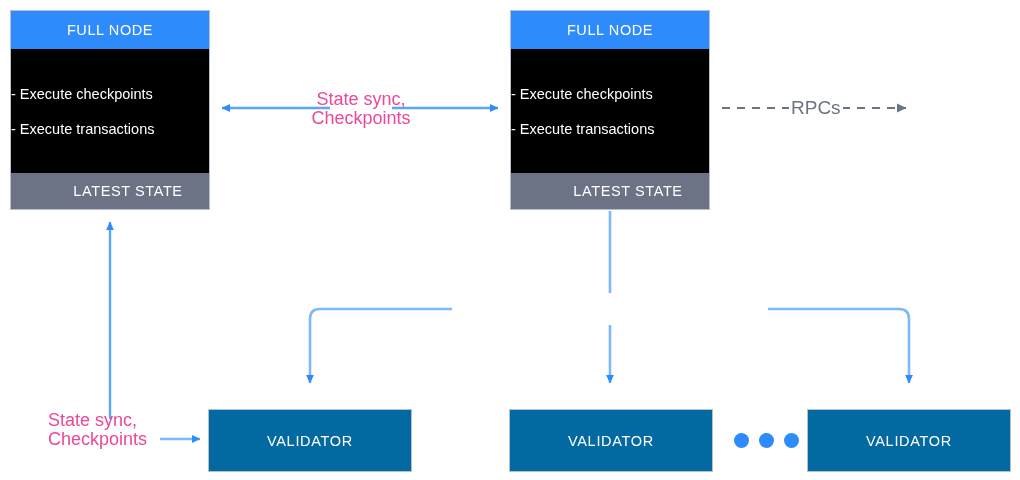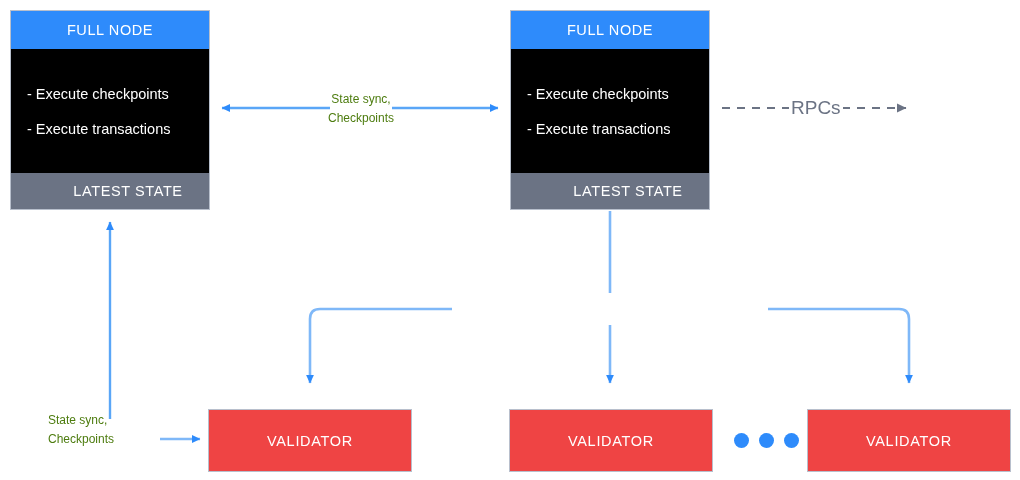--- a/index.html
+++ b/index.html
@@ -40,21 +40,21 @@
     height: 38px;
     flex: 0 0 38px;
   }
   .node-body {
     background: #000000;
     flex: 1 1 auto;
     display: flex;
     flex-direction: column;
     justify-content: center;
     gap: 19px;
-    padding: 0 16px;
+    padding: 0 0;
   }
   .node-line {
     color: #ffffff;
     font-size: 14.5px;
     white-space: nowrap;
   }
   .node-footer {
     background: #6b7384;
     color: #ffffff;
     font-size: 14.5px;
@@ -62,43 +62,43 @@
     text-align: center;
     line-height: 36px;
     height: 36px;
     flex: 0 0 36px;
     padding-left: 36px;
   }
   .validator-box {
     position: absolute;
     box-sizing: border-box;
     border: 1px solid #b8bfcc;
-    background: #ef4444;
+    background: #0369a1;
     color: #ffffff;
     font-size: 14.5px;
     letter-spacing: 0.7px;
     display: flex;
     align-items: center;
     justify-content: center;
   }
   .orchestrate-box {
     position: absolute;
     box-sizing: border-box;
     border: 1px solid #b8bfcc;
     background: #666e7e;
     color: #ffffff;
     font-size: 14.5px;
     display: flex;
     align-items: center;
     justify-content: center;
   }
   .edge-label {
     position: absolute;
-    color: #4d7c0f;
-    font-size: 12px;
+    color: #ec4899;
+    font-size: 18px;
     line-height: 19px;
     text-align: center;
     white-space: pre-line;
   }
   .rpc-label {
     position: absolute;
     color: #6b7384;
     font-size: 19px;
     line-height: 16px;
     background: #ffffff;

